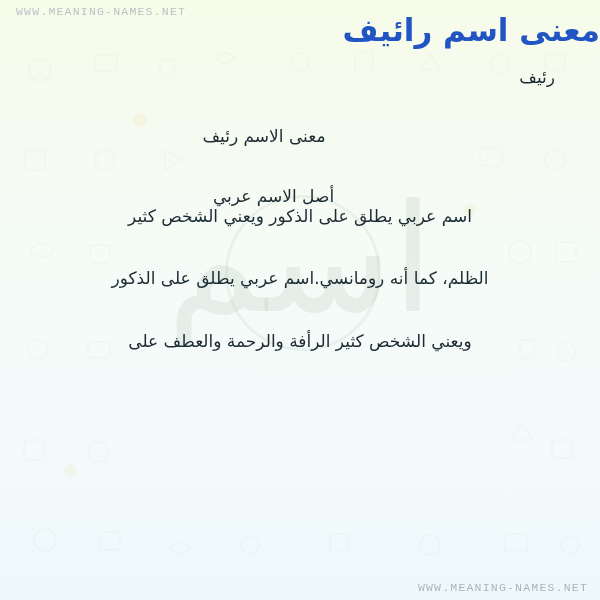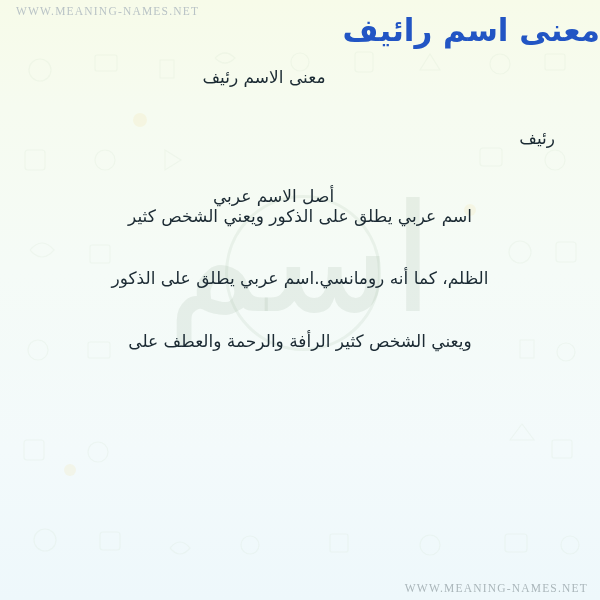--- a/index.html
+++ b/index.html
@@ -54,21 +54,21 @@
     border-radius: 50%;
     pointer-events: none;
   }
 
   .top-watermark, .bottom-watermark {
     position: absolute;
     font-size: 11.5px;
     letter-spacing: 1.2px;
     color: #b9c3c6;
     white-space: nowrap;
-    font-family: Liberation Serif, serif;
+    font-family: Liberation Mono, monospace;
   }
   .top-watermark {
     left: 16px;
     top: 5px;
   }
   .bottom-watermark {
     right: 12px;
     bottom: 6px;
     color: #aab6ba;
   }
@@ -169,22 +169,22 @@
   </svg>
 
   <div class="wm-ring"></div>
   <div class="watermark">اسم</div>
 
   <div class="top-watermark">WWW.MEANING-NAMES.NET</div>
 
   <div class="title">معنى اسم رائيف</div>
 
   <div class="content">
+    <div class="line name">رئيف</div>
     <div class="line meaning">معنى الاسم رئيف</div>
-    <div class="line name">رئيف</div>
     <div class="line origin">أصل الاسم عربي</div>
     <div class="line body">اسم عربي يطلق على الذكور ويعني الشخص كثير</div>
     <div class="line body">الظلم، كما أنه رومانسي.اسم عربي يطلق على الذكور</div>
     <div class="line body">ويعني الشخص كثير الرأفة والرحمة والعطف على</div>
   </div>
 
   <div class="bottom-watermark">WWW.MEANING-NAMES.NET</div>
 </div>
 
 </body></html>

